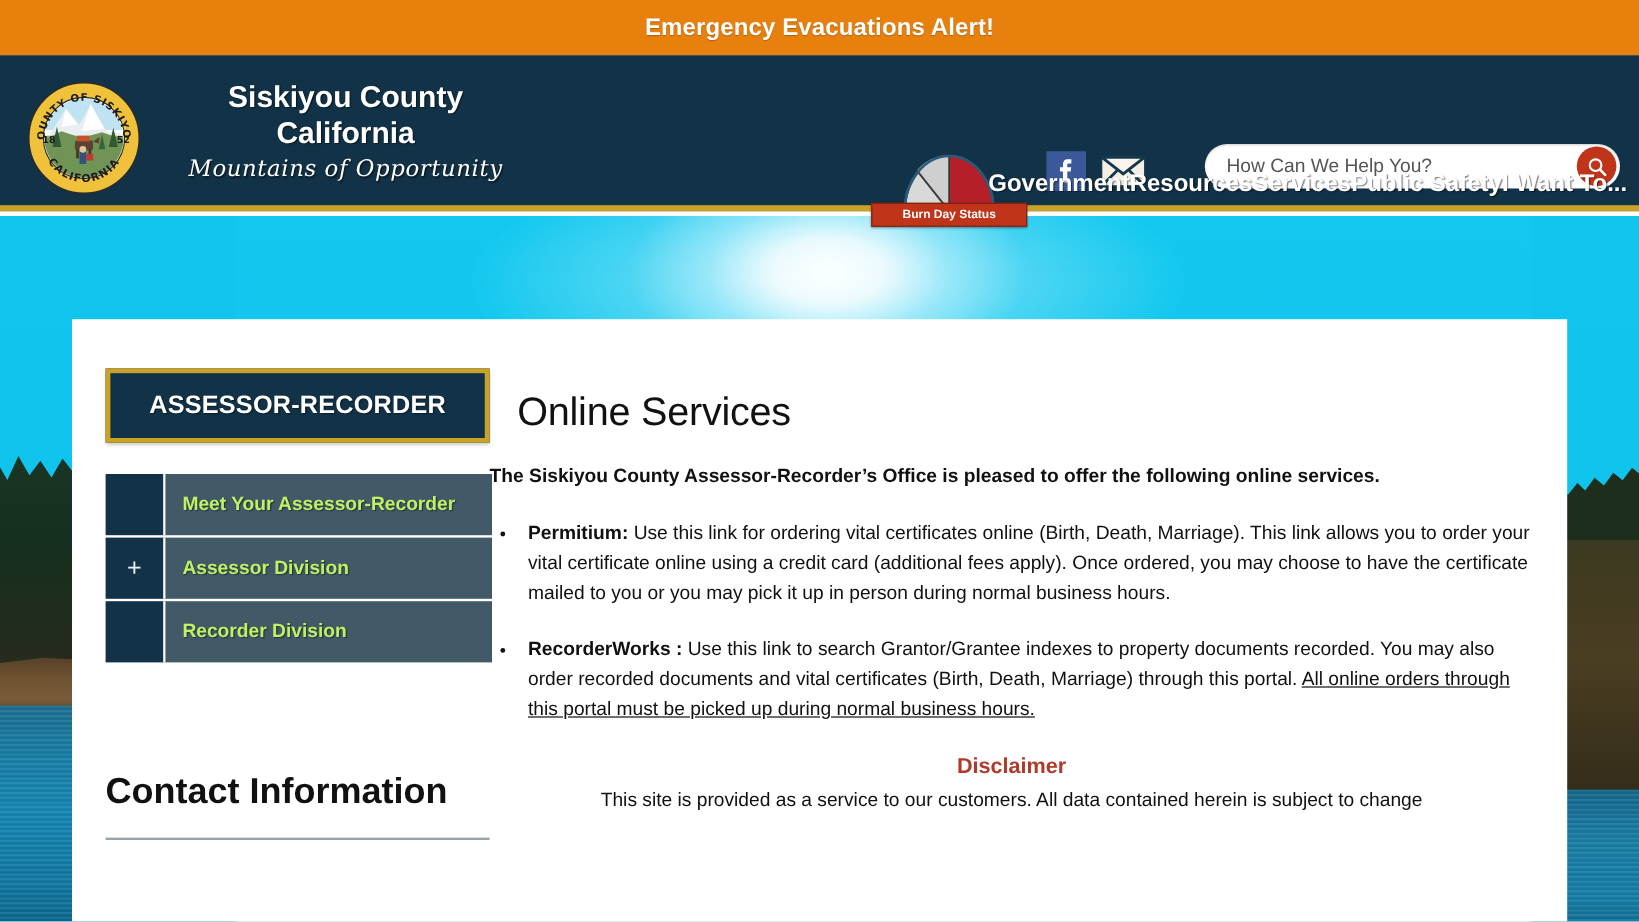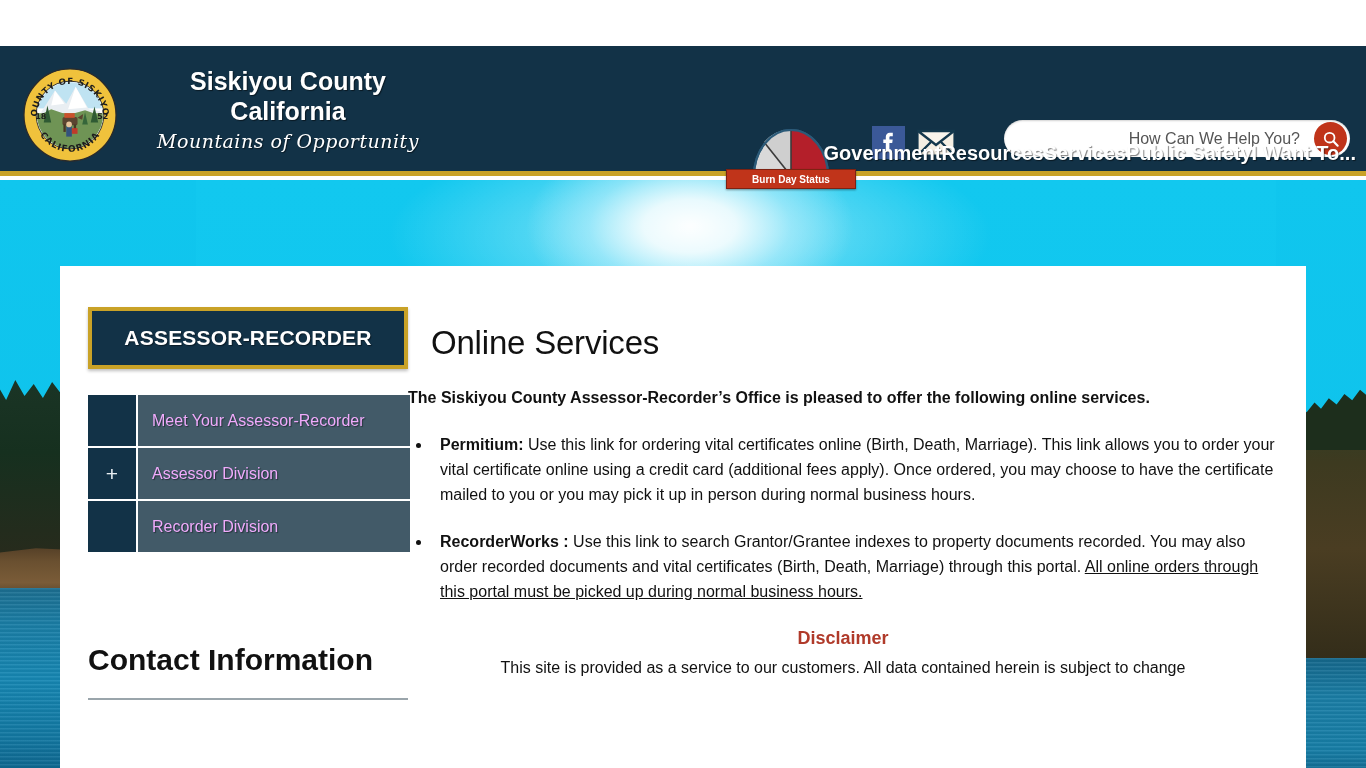--- a/index.html
+++ b/index.html
@@ -123,21 +123,20 @@
   
   .search-wrap {
     position:absolute; left: 1004px; top: 74px; width: 346px; height: 37px;
     background:#ffffff; border-radius: 19px; display:flex; align-items:center;
     box-shadow: inset 0 1px 2px rgba(0,0,0,.18);
   }
   .search-input {
     flex:1; border:none; outline:none; background:transparent;
     font-family:"Liberation Sans", sans-serif; font-size:16px; color:#3a3a3a;
     padding: 0 14px 0 18px;
-    text-align: right;
   }
   .search-input::placeholder { color:#555; }
   .search-btn {
     width:33px; height:33px; border-radius:50%; background:#c0341a; border:none;
     margin-right: 3px; display:flex; align-items:center; justify-content:center; cursor:pointer;
   }
 
   
   .main-nav {
     position:absolute; right: 10px; bottom: 6px; display:flex; align-items:center; 
@@ -173,21 +172,21 @@
   }
   .side-item-toggle {
     flex: 0 0 50px; background:#123247;
     display:flex; align-items:center; justify-content:center;
     color:#e8eef2; font-size: 21px; font-weight: 300; line-height: 1;
     border-right: 2px solid #ffffff;
   }
   .side-item-label {
     flex:1; background:#425a68;
     display:flex; align-items:center; padding: 8px 14px;
-    color:#f0abfc; font-size: 16px; font-weight: normal; line-height: 19px;
+    color:#bef264; font-size: 16px; font-weight: bold; line-height: 19px;
     text-shadow: 1px 1px 1px rgba(0,0,0,.45);
   }
   .side-item.tall .side-item-label { padding: 10px 14px; }
 
   .contact-block { margin-top: 88px; width: 322px; }
   .contact-title { font-size: 30px; font-weight: bold; color:#111111; line-height: 36px; }
   .contact-rule { margin-top: 20px; width: 320px; height: 2px; background:#9aa5ab; }
 
   
   .main-col { flex: 1; padding: 58px 28px 0 0; }
@@ -228,20 +227,23 @@
     <div class="shore"></div>
     <div class="water"></div>
   </div>
   <div class="bg-right">
     <div class="sky"></div>
     <div class="hill"></div>
     <div class="treetops"></div>
     <div class="water"></div>
   </div>
 
+  <div class="alert-bar">
+    <span class="alert-text">Emergency Evacuations Alert!</span>
+  </div>
 
   <div class="header">
 
     <div class="seal">
       <svg width="94" height="94" viewBox="0 0 100 100">
         <defs>
           <path id="arcTop" d="M 15,52 A 35,35 0 0 1 85,52" fill="none"></path>
           <path id="arcBot" d="M 13,52 A 37,37 0 0 0 87,52" fill="none"></path>
         </defs>
         <circle cx="50" cy="50" r="49" fill="#f0c23c"></circle>

